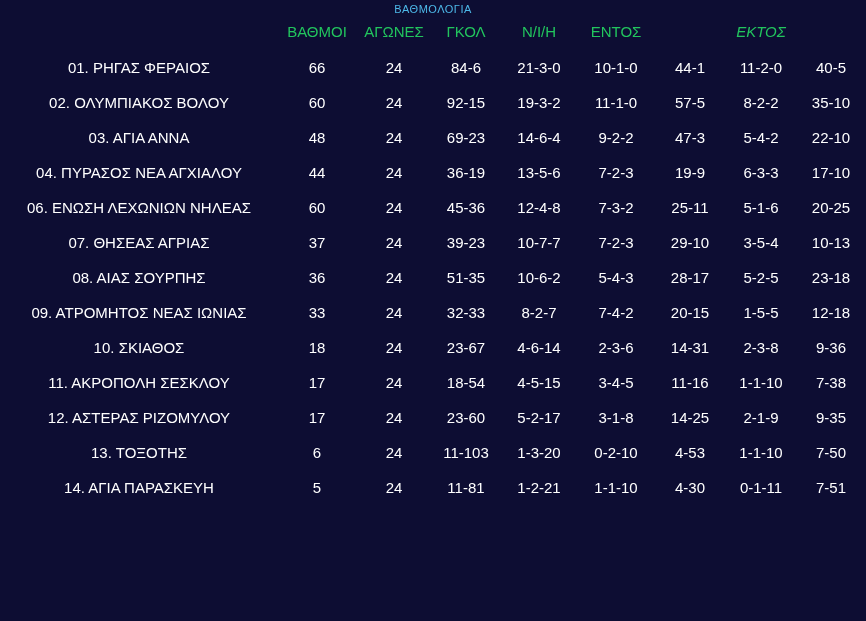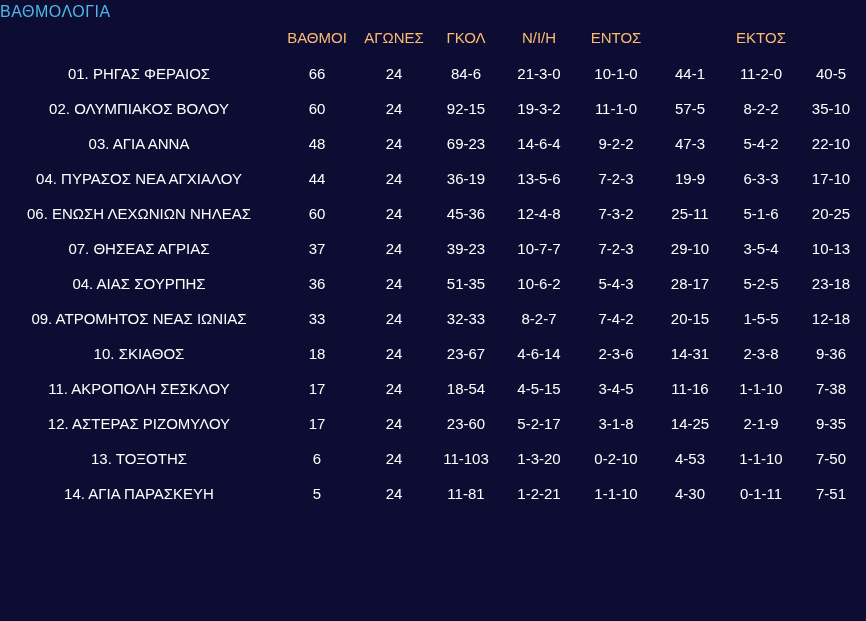--- a/index.html
+++ b/index.html
@@ -14,35 +14,36 @@
     color: #ffffff;
     overflow: hidden;
   }
   .page {
     position: relative;
     width: 866px;
     height: 621px;
     box-sizing: border-box;
   }
   .title {
+    text-align: center;
     color: #4db8e8;
-    font-size: 16px;
+    font-size: 11px;
     letter-spacing: 0.5px;
     padding-top: 3px;
     padding-bottom: 2px;
   }
   table.standings {
     width: 866px;
     border-collapse: collapse;
     table-layout: fixed;
   }
   table.standings th {
     font-weight: normal;
     font-size: 15px;
-    color: #fdba74;
+    color: #22c55e;
     padding: 6px 0 10px 0;
     text-align: center;
     white-space: nowrap;
   }
   table.standings td {
     font-size: 15px;
     color: #ffffff;
     padding: 9px 0;
     text-align: center;
     white-space: nowrap;
@@ -57,21 +58,21 @@
   th.c-goals, td.c-goals { width: 68px; }
   th.c-wdl, td.c-wdl { width: 78px; }
   th.c-home, td.c-home { width: 76px; }
   th.c-homeg, td.c-homeg { width: 72px; }
   th.c-away, td.c-away { width: 70px; }
   th.c-awayg, td.c-awayg { width: 70px; }
 
   th.c-goals { text-align: left; padding-left: 2px; }
   th.c-wdl { text-align: left; padding-left: 8px; }
   th.c-home { text-align: left; padding-left: 10px; }
-  th.c-away { text-align: left; padding-left: 26px; }
+  th.c-away { text-align: left; padding-left: 26px; font-style: italic; }
 </style>
 </head>
 <body>
 
 <div class="page">
   <div class="title">ΒΑΘΜΟΛΟΓΙΑ</div>
   <table class="standings">
     <thead>
       <tr>
         <th class="c-team"></th>
@@ -146,21 +147,21 @@
           <td class="c-pts">37</td>
           <td class="c-games">24</td>
           <td class="c-goals">39-23</td>
           <td class="c-wdl">10-7-7</td>
           <td class="c-home">7-2-3</td>
           <td class="c-homeg">29-10</td>
           <td class="c-away">3-5-4</td>
           <td class="c-awayg">10-13</td>
         </tr>
         <tr>
-          <td class="c-team">04. ΑΙΑΣ ΣΟΥΡΠΗΣ</td>
+          <td class="c-team">08. ΑΙΑΣ ΣΟΥΡΠΗΣ</td>
           <td class="c-pts">36</td>
           <td class="c-games">24</td>
           <td class="c-goals">51-35</td>
           <td class="c-wdl">10-6-2</td>
           <td class="c-home">5-4-3</td>
           <td class="c-homeg">28-17</td>
           <td class="c-away">5-2-5</td>
           <td class="c-awayg">23-18</td>
         </tr>
         <tr>

